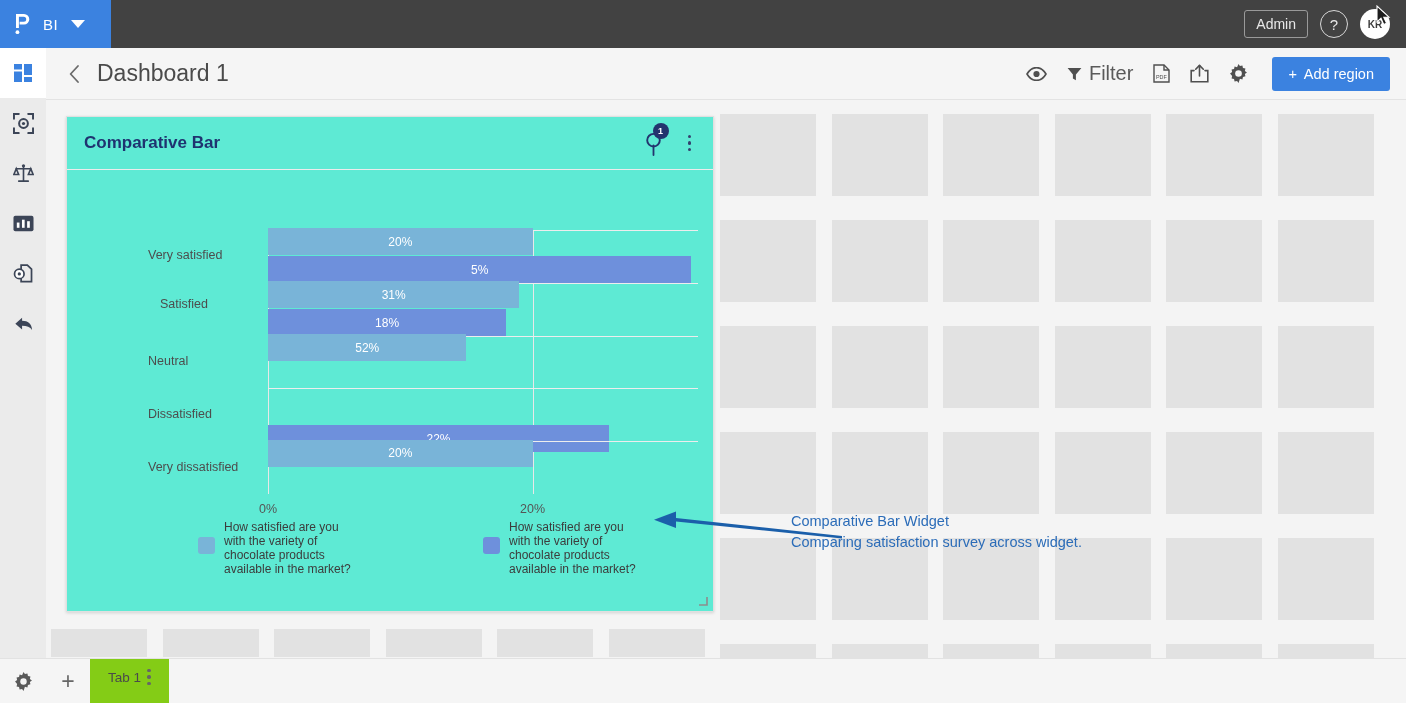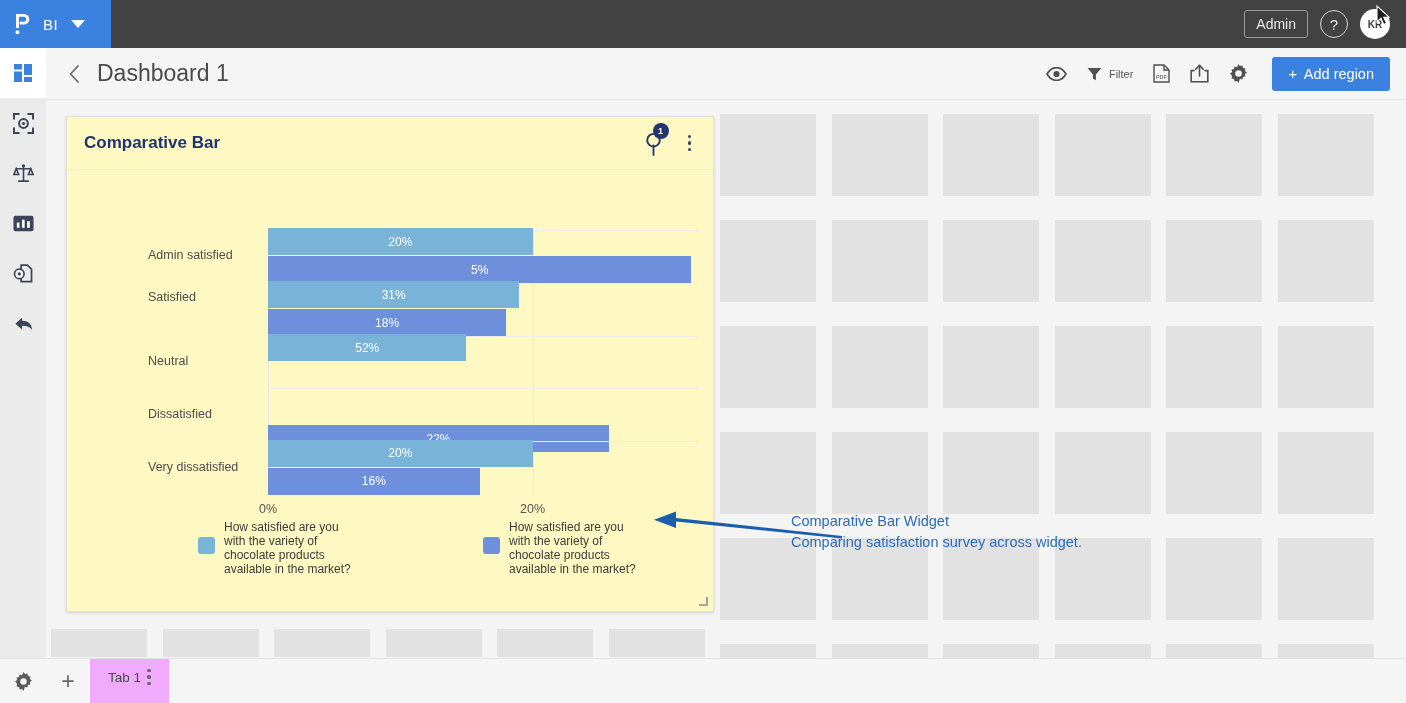--- a/index.html
+++ b/index.html
@@ -63,42 +63,42 @@
   .dash-header {
     position: absolute; top: 48px; left: 46px; width: 1360px; height: 52px;
     background: #f5f5f5; border-bottom: 1px solid #e3e3e3;
     display: flex; align-items: center; padding: 0 16px 0 22px;
   }
   .back-chevron { cursor: pointer; margin-right: 16px; display: flex; }
   .dash-title { font-size: 23px; color: #4a4a4a; font-weight: 400; }
   .dash-tools { margin-left: auto; display: flex; align-items: center; gap: 20px; }
   .tool-icon { cursor: pointer; display: flex; align-items: center; color: #5a5a5a; }
   .filter-tool { display: flex; align-items: center; gap: 7px; cursor: pointer; }
-  .filter-label { font-size: 11px; color: #5a5a5a; }
+  .filter-label { font-size: 20px; color: #5a5a5a; }
   .add-widget-btn {
     background: #3b82e0; color: #fff; border: none; border-radius: 3px;
     height: 34px; padding: 0 16px; font-size: 14.5px; cursor: pointer;
     display: flex; align-items: center; gap: 7px; margin-left: 4px;
     font-family: "Liberation Sans", sans-serif;
   }
 
   
   .canvas {
     position: absolute; top: 100px; left: 46px; width: 1360px; height: 558px;
     background: #f4f4f4; overflow: hidden;
   }
   .grid-ph {
     position: absolute; background: #e2e2e2;
     width: 96px; height: 82px;
   }
 
   
   .widget {
     position: absolute; left: 20px; top: 16px; width: 648px; height: 496px;
-    background: #fef9c3; border: 1px solid #e0e0e0;
+    background: #5eead4; border: 1px solid #e0e0e0;
     box-shadow: 0 1px 3px rgba(0,0,0,.14);
   }
   .widget-header {
     height: 53px; display: flex; align-items: center; padding: 0 16px 0 17px;
     border-bottom: 1px solid #ececec;
   }
   .widget-title { font-size: 17px; font-weight: bold; color: #1f3370; }
   .widget-actions { margin-left: auto; display: flex; align-items: center; gap: 20px; }
   .pin-wrap { position: relative; cursor: pointer; display: flex; }
   .pin-badge {
@@ -143,21 +143,21 @@
   
   .tabbar {
     position: absolute; bottom: 0; left: 0; width: 1406px; height: 45px;
     background: #f5f5f5; border-top: 1px solid #e2e2e2;
     display: flex; align-items: center;
   }
   .tabbar-gear { width: 46px; display: flex; justify-content: center; cursor: pointer; }
   .tab-add { width: 44px; display: flex; align-items: center; justify-content: center;
     font-size: 23px; color: #666; cursor: pointer; }
   .tab-chip {
-    background: #f0abfc; height: 45px; display: flex; align-items: center;
+    background: #84cc16; height: 45px; display: flex; align-items: center;
     padding: 0 12px 8px 18px; cursor: pointer;
   }
   .tab-chip-label { font-size: 13.5px; color: #4a4a4a; }
 </style>
 </head>
 <body>
 
 <div id="app">
 
   <div class="topbar">
@@ -352,31 +352,31 @@
       </div>
 
       <div class="chart-area">
         <div class="plot" id="plot">
             <div class="gridline" style="left: 0px;"></div>
             <div class="xtick" style="left: 0px;">0%</div>
             <div class="gridline" style="left: 264.615px;"></div>
             <div class="xtick" style="left: 264.615px;">20%</div>
             <div class="rowsep" style="top: 0px;"></div>
             <div class="catgroup" style="top: 0px; height: 52.8px;">
-              <div class="cat-name" style="top: 18.4px;">Admin satisfied</div>
+              <div class="cat-name" style="top: 18.4px;">Very satisfied</div>
               <div class="bar" style="background: rgb(121, 180, 216); width: 264.615px; top: -1.6px;">
                 <span class="bar-label">20%</span>
               </div>
               <div class="bar" style="background: rgb(110, 144, 220); width: 423.385px; top: 26.4px;">
                 <span class="bar-label">5%</span>
               </div>
             </div>
             <div class="rowsep" style="top: 52.8px;"></div>
             <div class="catgroup" style="top: 52.8px; height: 52.8px;">
-              <div class="cat-name" style="top: 7px;">Satisfied</div>
+              <div class="cat-name" style="top: 14px; margin-left: 12px;">Satisfied</div>
               <div class="bar" style="background: rgb(121, 180, 216); width: 251.385px; top: -1.6px;">
                 <span class="bar-label">31%</span>
               </div>
               <div class="bar" style="background: rgb(110, 144, 220); width: 238.154px; top: 26.4px;">
                 <span class="bar-label">18%</span>
               </div>
             </div>
             <div class="rowsep" style="top: 105.6px;"></div>
             <div class="catgroup" style="top: 105.6px; height: 52.8px;">
               <div class="cat-name" style="top: 18.4px;">Neutral</div>
@@ -389,23 +389,20 @@
               <div class="cat-name" style="top: 18.4px;">Dissatisfied</div>
               <div class="bar" style="background: rgb(110, 144, 220); width: 341px; top: 37px;">
                 <span class="bar-label">22%</span>
               </div>
             </div>
             <div class="rowsep" style="top: 211.2px;"></div>
             <div class="catgroup" style="top: 211.2px; height: 52.8px;">
               <div class="cat-name" style="top: 18.4px;">Very dissatisfied</div>
               <div class="bar" style="background: rgb(121, 180, 216); width: 264.615px; top: -1.6px;">
                 <span class="bar-label">20%</span>
-              </div>
-              <div class="bar" style="background: rgb(110, 144, 220); width: 211.692px; top: 26.4px;">
-                <span class="bar-label">16%</span>
               </div>
             </div>
           </div>
         <div class="legend" id="legend">
             <div class="legend-item">
               <span class="swatch" style="background: rgb(121, 180, 216);"></span>
               <span class="legend-text">How satisfied are you with the variety of chocolate products available in the market?</span>
             </div>
             <div class="legend-item">
               <span class="swatch" style="background: rgb(110, 144, 220);"></span>

